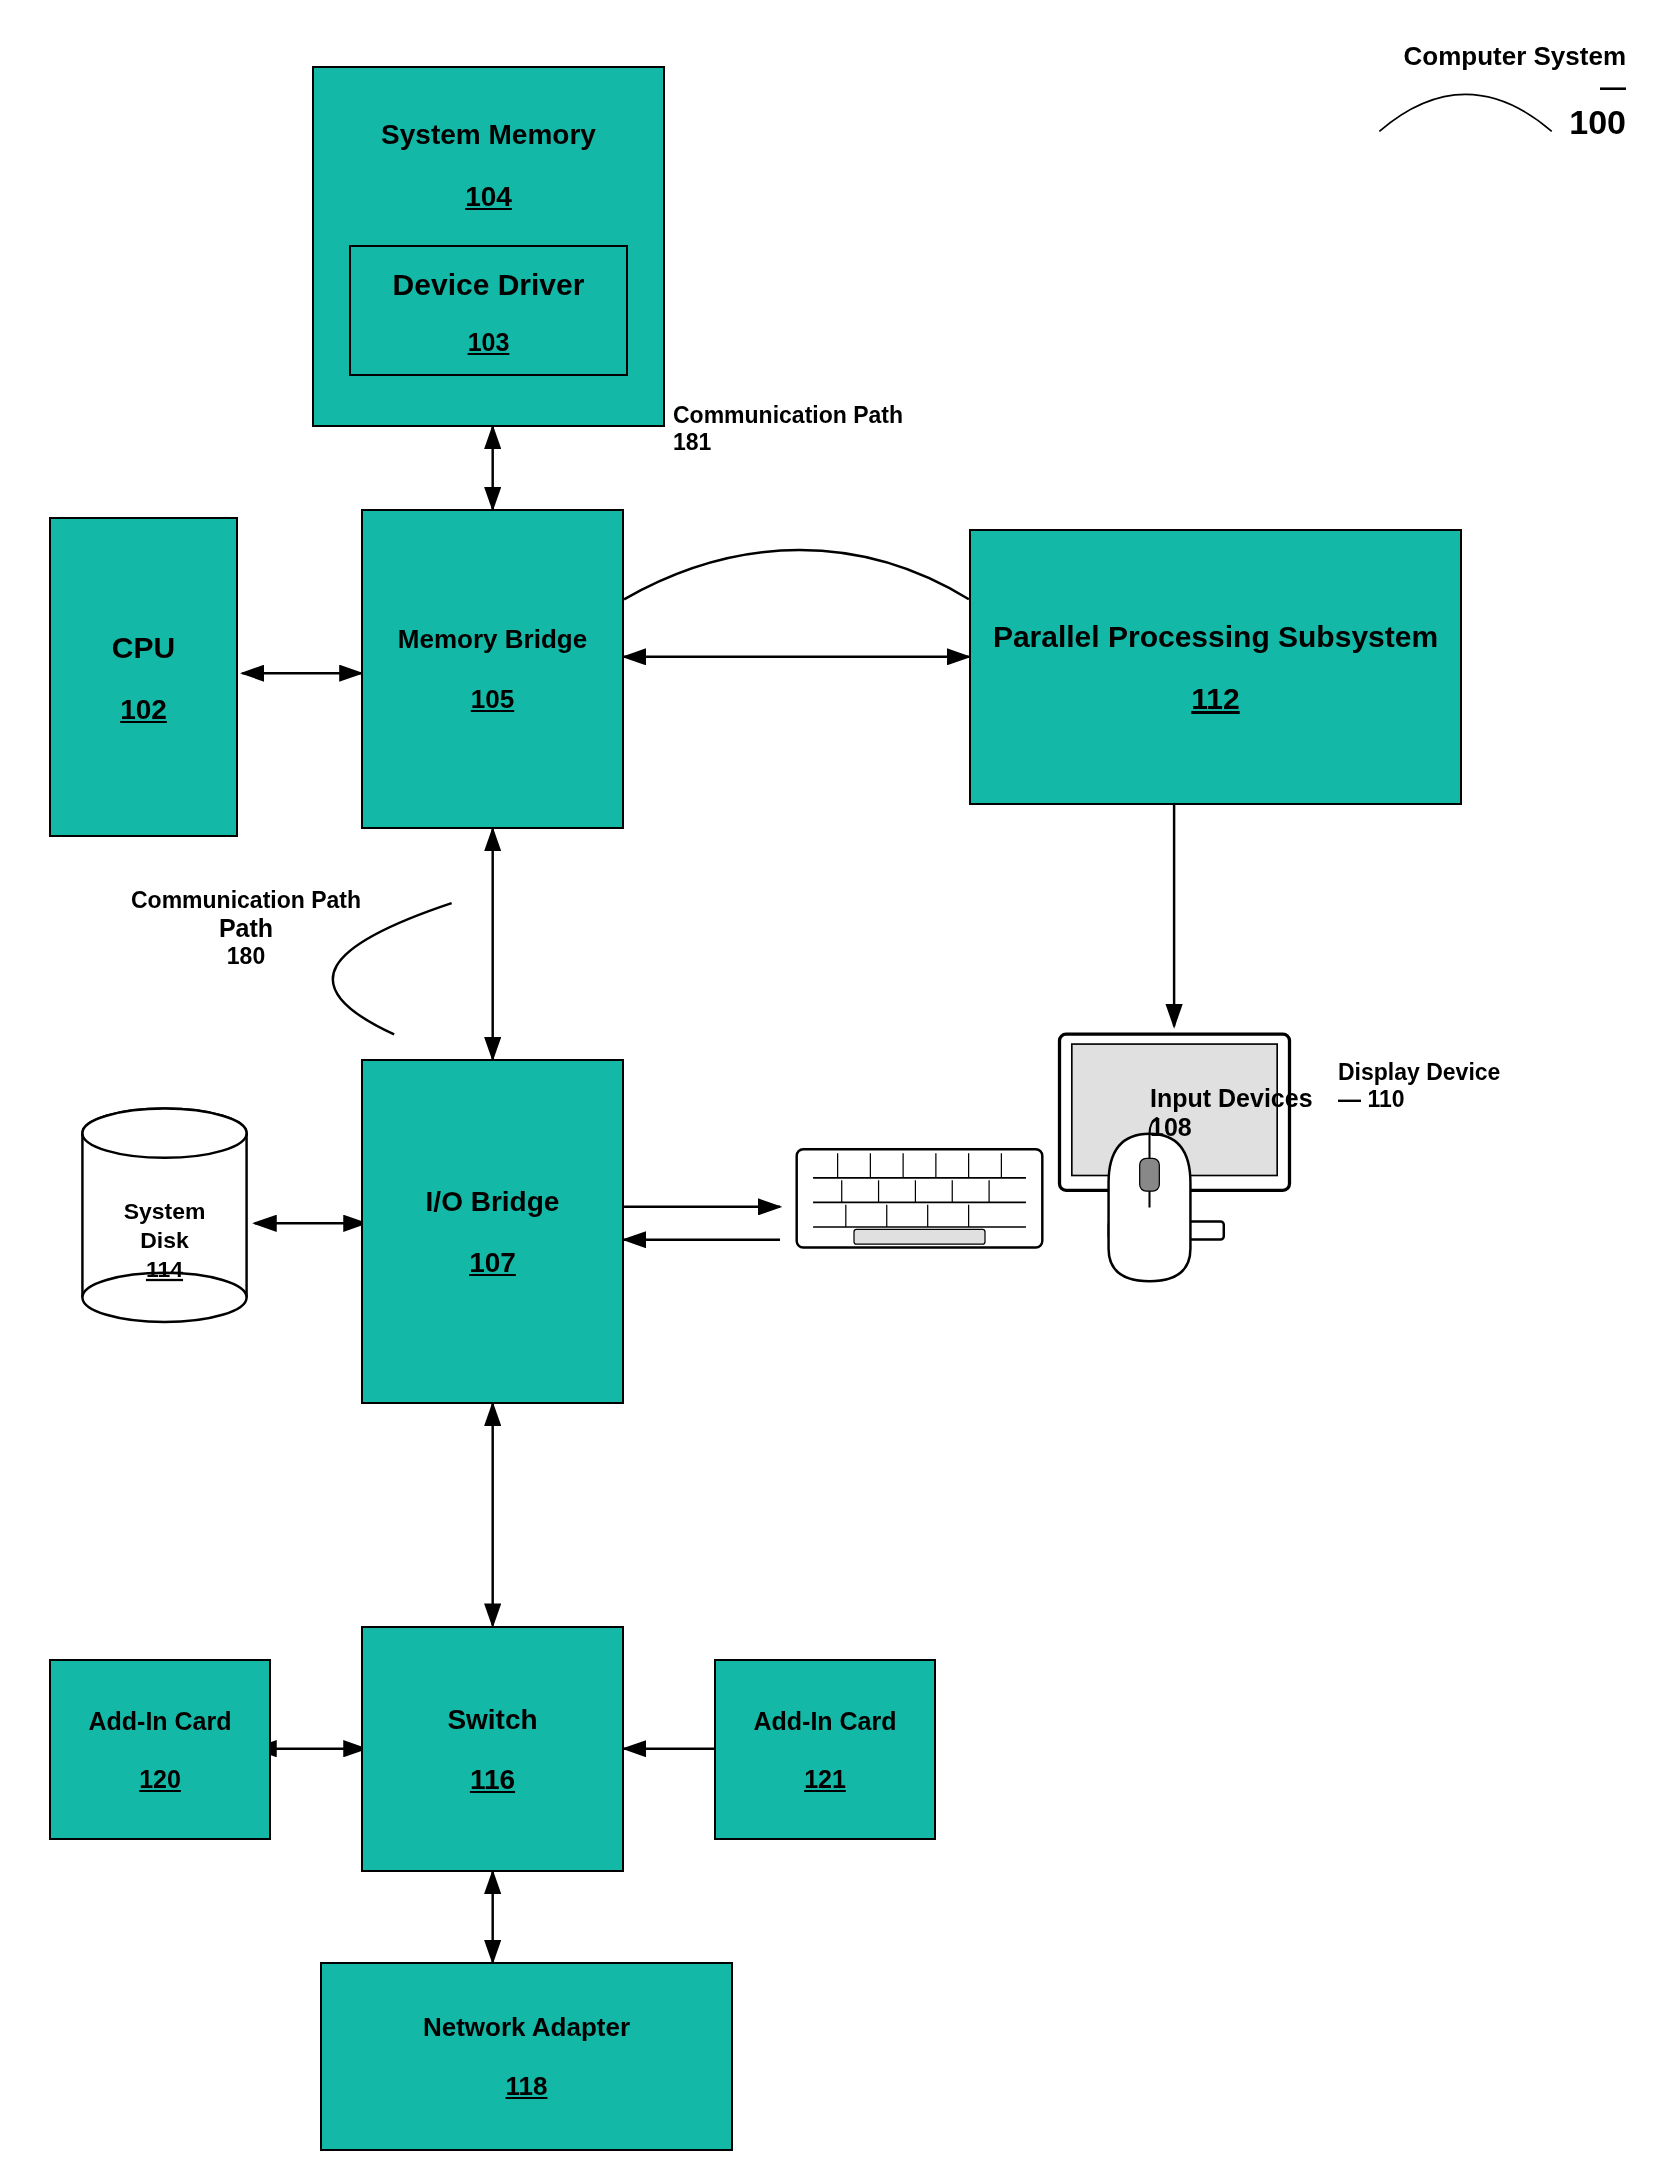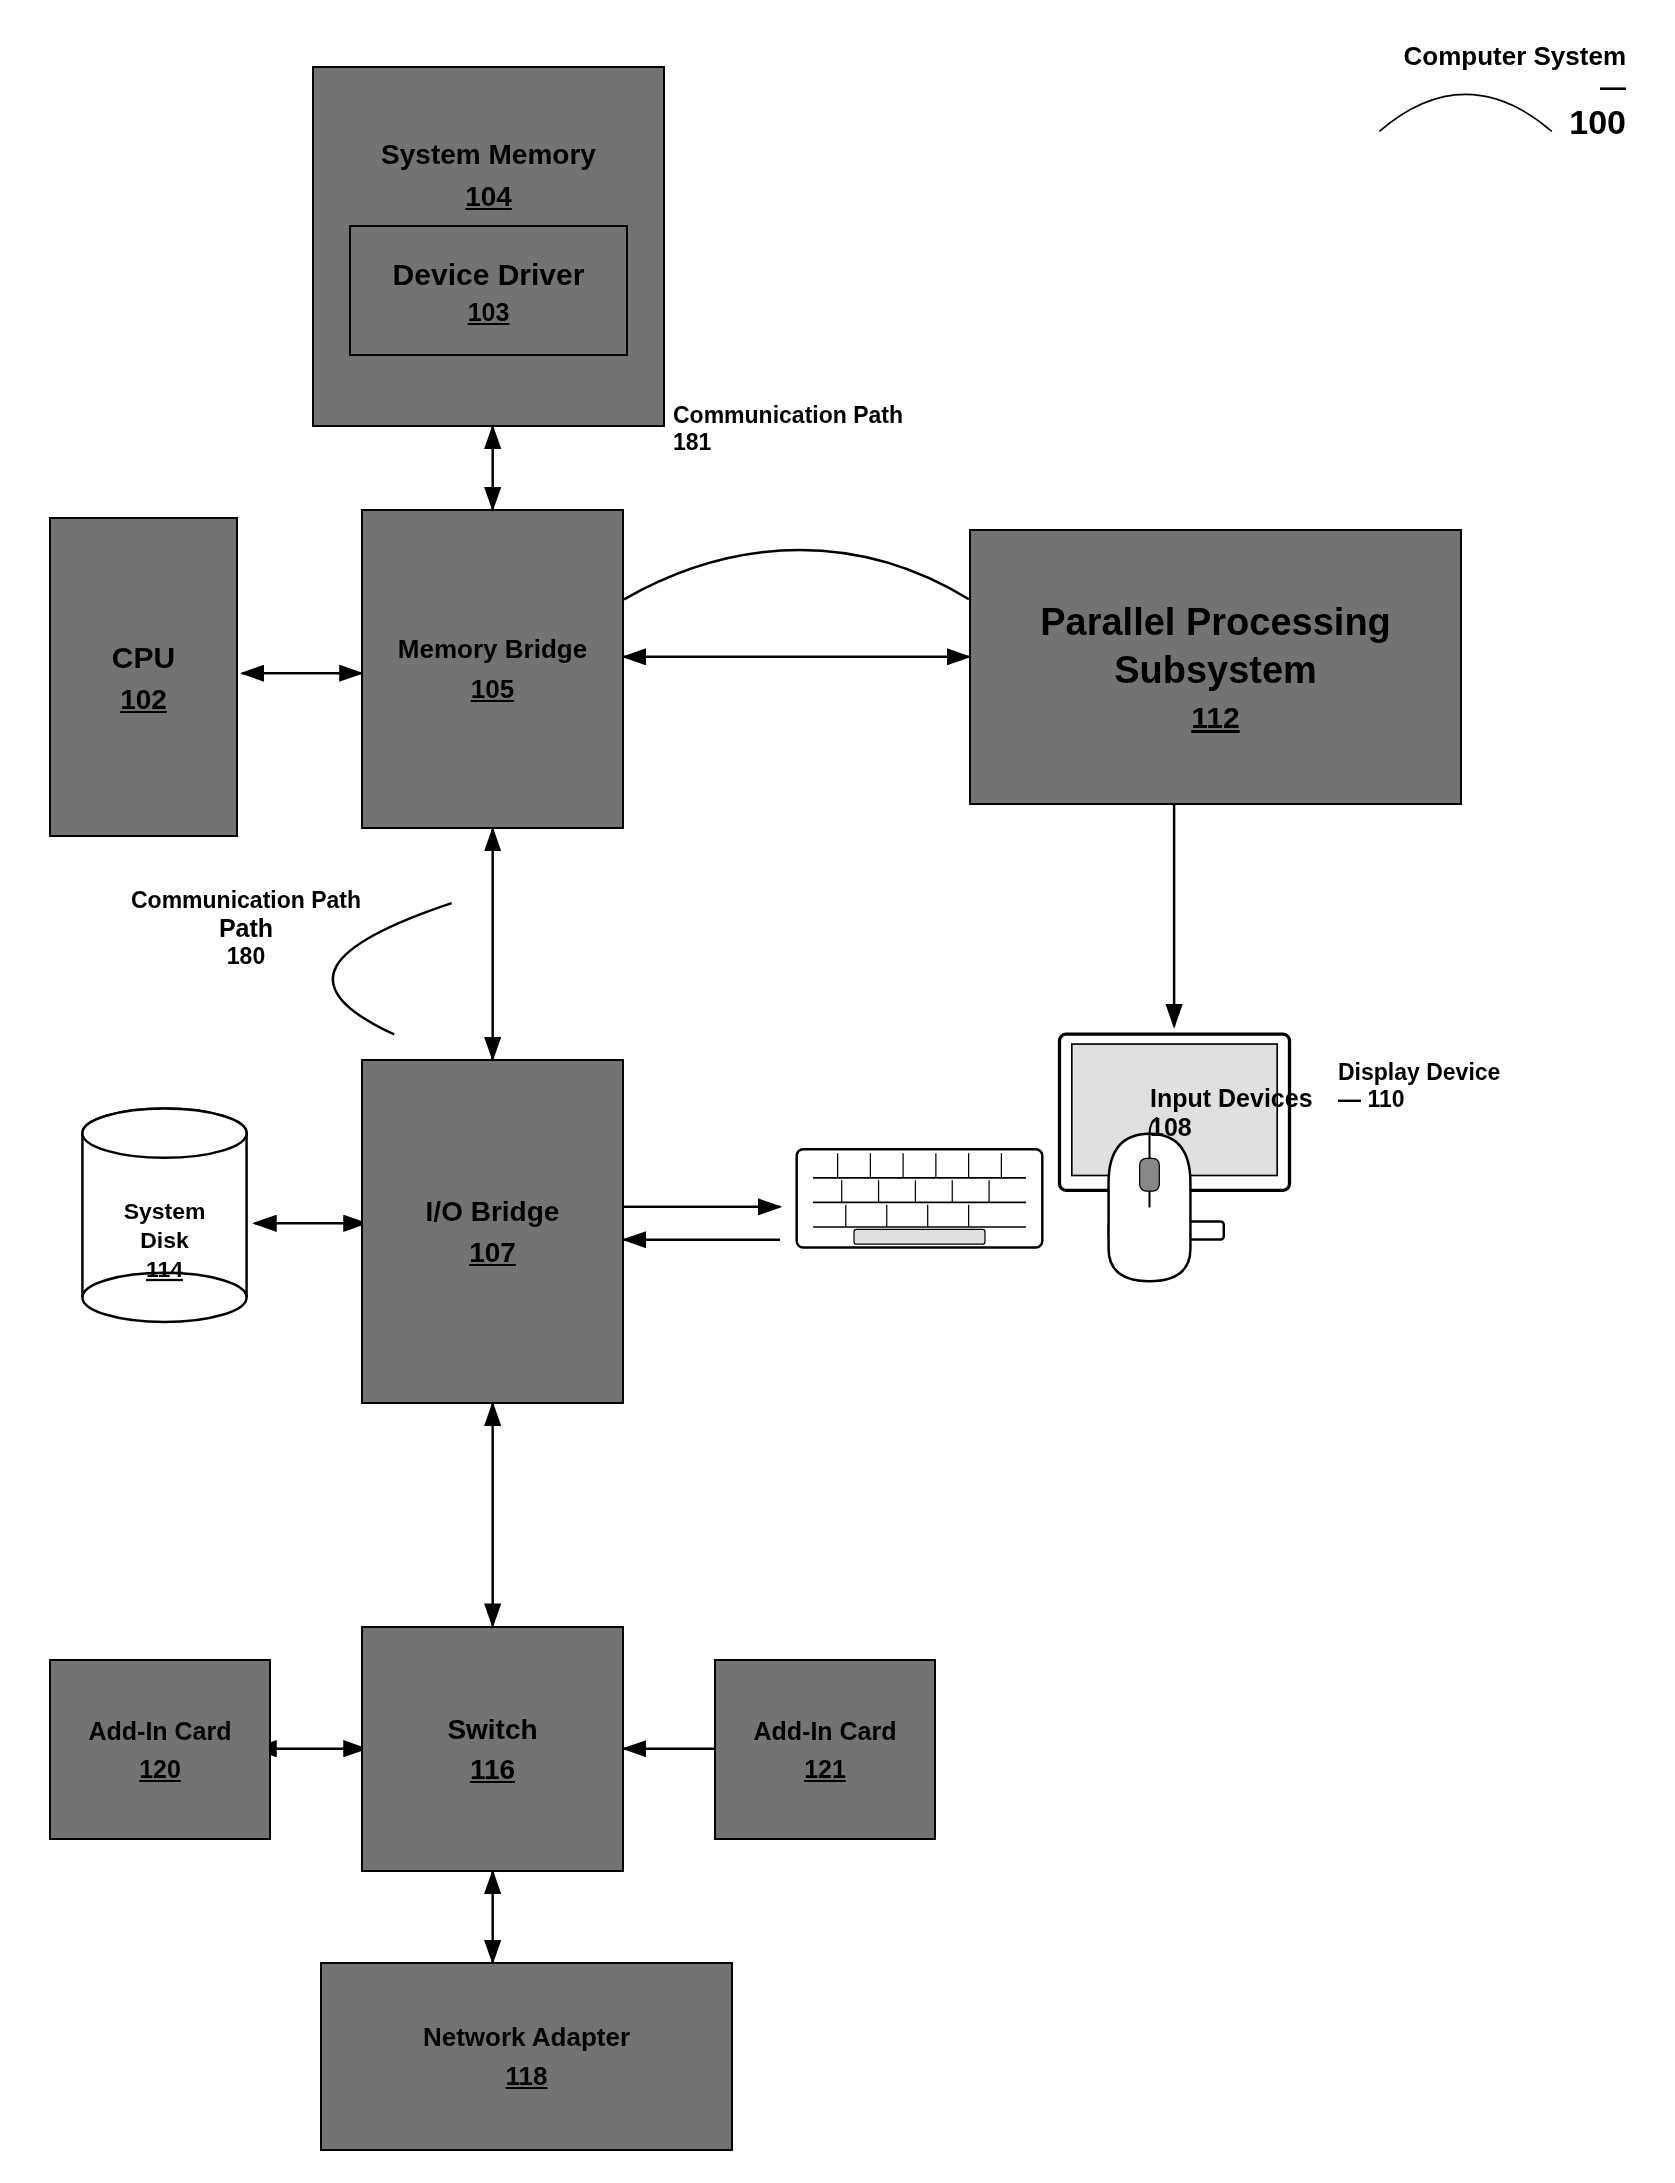--- a/index.html
+++ b/index.html
@@ -12,26 +12,27 @@
       overflow: hidden;
     }
     .diagram-container {
       position: relative;
       width: 1675px;
       height: 2183px;
     }
     .box {
       position: absolute;
       border: 2.5px solid #000;
-      background: #737373;
+      background: #14b8a6;
       display: flex;
       flex-direction: column;
       align-items: center;
       justify-content: center;
       text-align: center;
+      gap: 20px;
     }
     .box-label {
       font-size: 25px;
       font-weight: bold;
       line-height: 1.3;
     }
     .box-num {
       font-size: 25px;
       font-weight: bold;
       text-decoration: underline;
@@ -120,21 +121,21 @@
     <span class="box-label" style="font-size:30px; margin-bottom:6.6px;">CPU</span>
     <span class="box-num" style="font-size:28px;">102</span>
   </div>
 
   <div class="box" style="left: 361px; top: 509px; width: 263px; height: 320px;">
     <span class="box-label" style="font-size:26px; margin-bottom:6.6px;">Memory Bridge</span>
     <span class="box-num" style="font-size:26px;">105</span>
   </div>
 
   <div class="box" style="left: 969px; top: 529px; width: 493px; height: 276px;">
-    <span class="box-label" style="font-size:38px; margin-bottom:6.6px; line-height:1.25;">Parallel Processing Subsystem</span>
+    <span class="box-label" style="font-size:30px; margin-bottom:6.6px; line-height:1.25;">Parallel Processing Subsystem</span>
     <span class="box-num" style="font-size:30px;">112</span>
   </div>
 
   <div class="annotation" style="left: 673px; top: 402px; text-align: left;">
     <span style="display:block; font-size:23px; font-weight:bold;">Communication Path</span>
     <span style="font-size:23px; font-weight:bold;">181</span>
   </div>
 
   <div class="annotation" style="left: 131px; top: 887px; text-align: center;">
     <span style="display:block; font-size:23px; font-weight:bold;">Communication Path</span>

